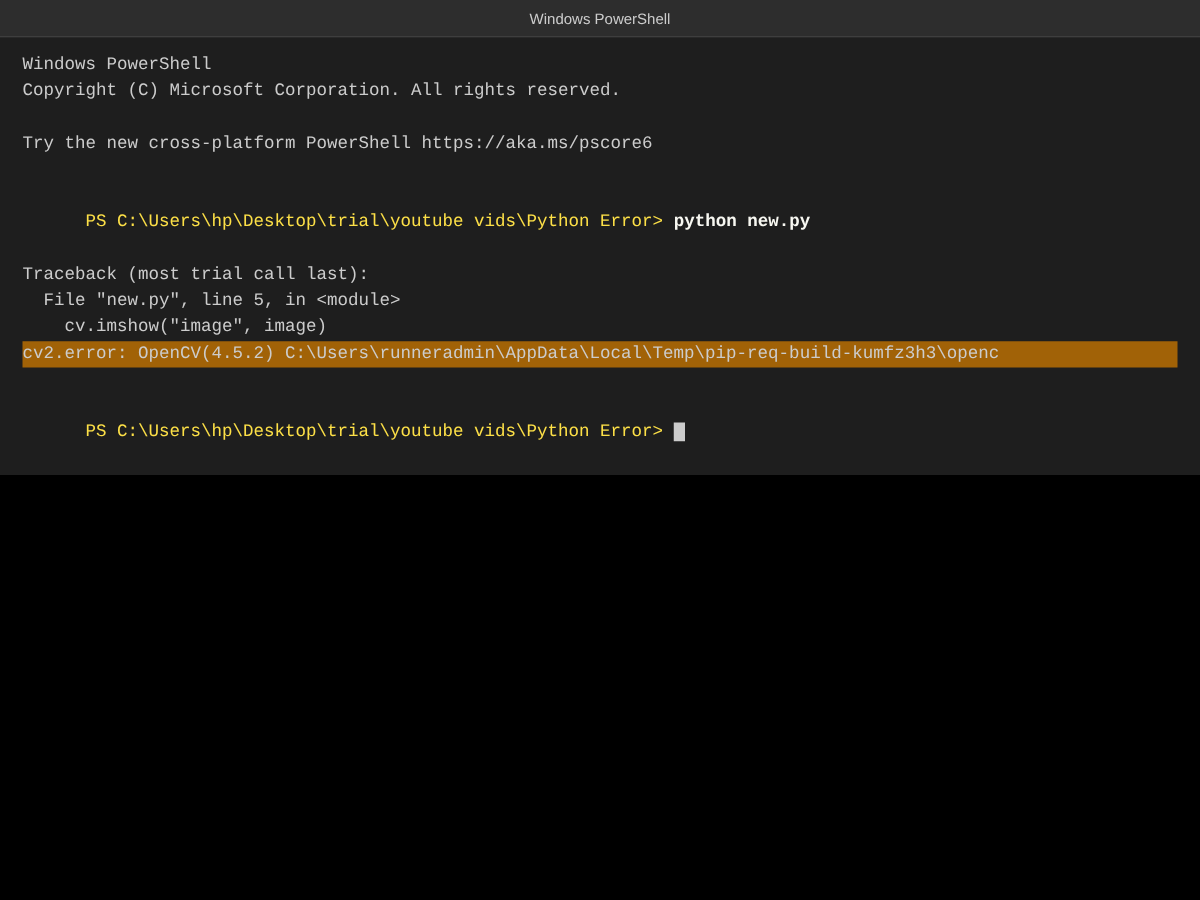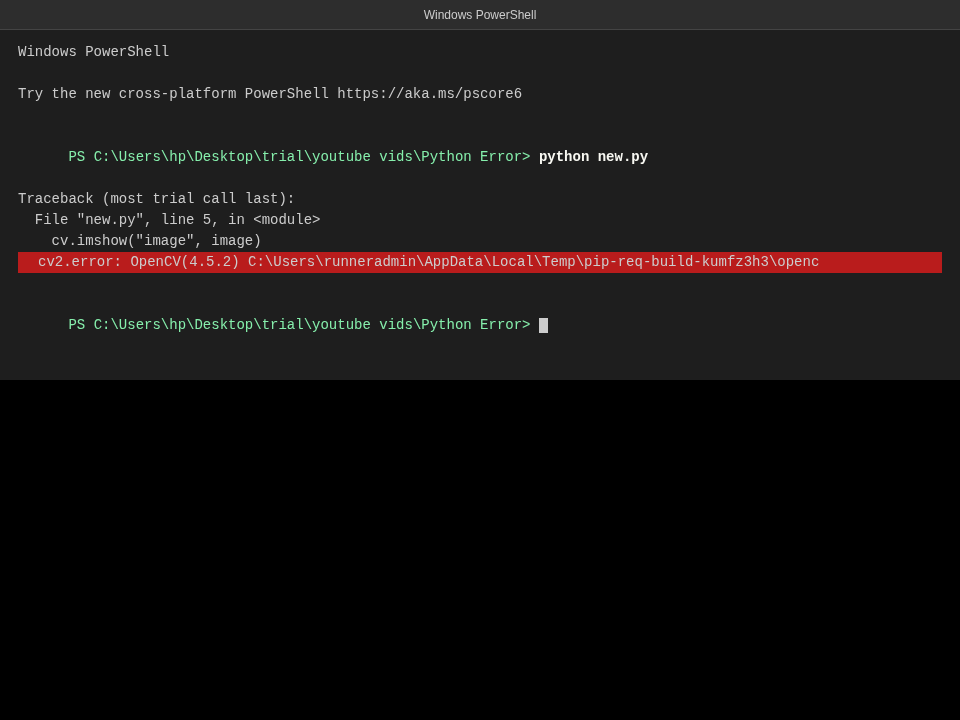--- a/index.html
+++ b/index.html
@@ -55,28 +55,27 @@
       display: block;
       white-space: pre;
     }
 
     .blank-line {
       display: block;
       height: 1.5em;
     }
 
     .highlight-error {
-      background: #b91c1c;
+      background: #a16207;
       display: block;
       white-space: pre;
-      padding-left: 20px;
     }
 
     .prompt {
-      color: #86efac;
+      color: #fde047;
     }
 
     .command {
       color: #f8f8f2;
       font-weight: bold;
     }
 
     .cursor {
       display: inline-block;
       width: 9px;
@@ -99,20 +98,21 @@
   </style>
 </head>
 <body>
 
 <div class="terminal-container">
   <div class="title-bar">
     <span class="title-bar-text">Windows PowerShell</span>
   </div>
   <div class="terminal-body">
     <span class="line">Windows PowerShell</span>
+    <span class="line">Copyright (C) Microsoft Corporation. All rights reserved.</span>
     <span class="blank-line"></span>
     <span class="line">Try the new cross-platform PowerShell https://aka.ms/pscore6</span>
     <span class="blank-line"></span>
     <span class="line">
       <span class="prompt">PS C:\Users\hp\Desktop\trial\youtube vids\Python Error&gt;</span><span class="command"> python new.py</span>
     </span>
     <span class="line">Traceback (most trial call last):</span>
     <span class="line">  File "new.py", line 5, in &lt;module&gt;</span>
     <span class="line">    cv.imshow("image", image)</span>
     <span class="highlight-error">cv2.error: OpenCV(4.5.2) C:\Users\runneradmin\AppData\Local\Temp\pip-req-build-kumfz3h3\openc</span>

